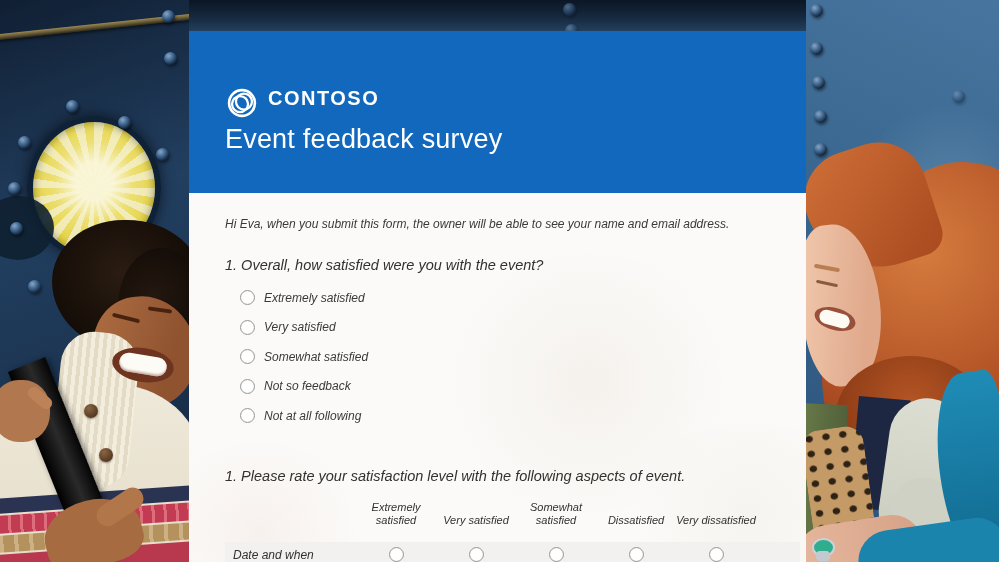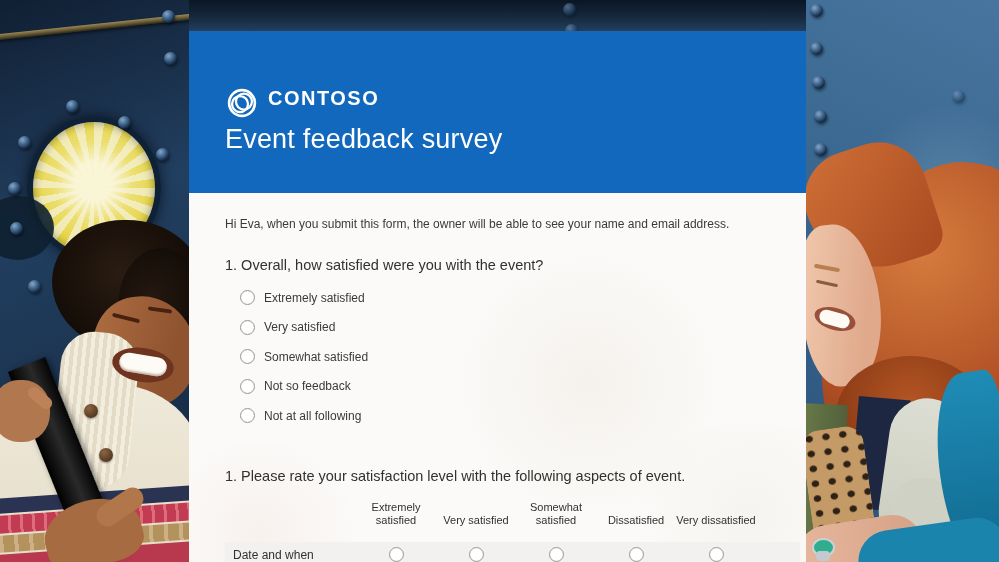--- a/index.html
+++ b/index.html
@@ -88,21 +88,21 @@
          background:linear-gradient(90deg,#e6b79d,#d6a287);}
   .ring-stone{left:6px;top:538px;width:19px;height:15px;border-radius:50%;background:#2fae8f;border:2px solid #ccd2d7;}
   .ring-band{left:10px;top:551px;width:14px;height:10px;border-radius:4px;background:#c4c9cf;}
 
   
   .form-card{position:absolute;left:189px;top:31px;width:617px;height:531px;z-index:2;}
   .form-header{position:absolute;left:0;top:0;width:100%;height:162px;background:#1168bd;}
   .logo-row{position:absolute;left:37px;top:28px;height:32px;display:flex;align-items:flex-start;gap:10px;margin-top:28px;}
   .logo-text{color:#fff;font-size:20px;font-weight:700;letter-spacing:1.5px;}
   .form-title{position:absolute;left:36px;top:93px;color:#fff;font-size:27px;font-weight:400;letter-spacing:.2px;}
-  .form-body{position:absolute;left:0;top:162px;width:100%;height:369px;background:#fbfaf8;overflow:hidden;}
+  .form-body{position:absolute;left:0;top:162px;width:100%;height:369px;background:#fbfaf8;overflow:hidden;font-style:italic;}
   .ghost{position:absolute;border-radius:50%;}
   .g1{left:250px;top:60px;width:300px;height:260px;background:radial-gradient(circle,rgba(190,165,140,.10),rgba(190,165,140,0) 70%);}
   .g2{left:-40px;top:250px;width:220px;height:180px;background:radial-gradient(circle,rgba(215,160,150,.10),rgba(215,160,150,0) 70%);}
   .g3{left:430px;top:230px;width:260px;height:180px;background:radial-gradient(circle,rgba(200,190,170,.10),rgba(200,190,170,0) 72%);}
 
   .intro{position:absolute;left:36px;top:24px;font-size:12px;color:#3b3a39;}
   .q-label{position:absolute;left:36px;font-size:14.5px;color:#323130;line-height:20px;}
   .q1-label{top:62px;}
   .q2-label{top:273px;}
 

